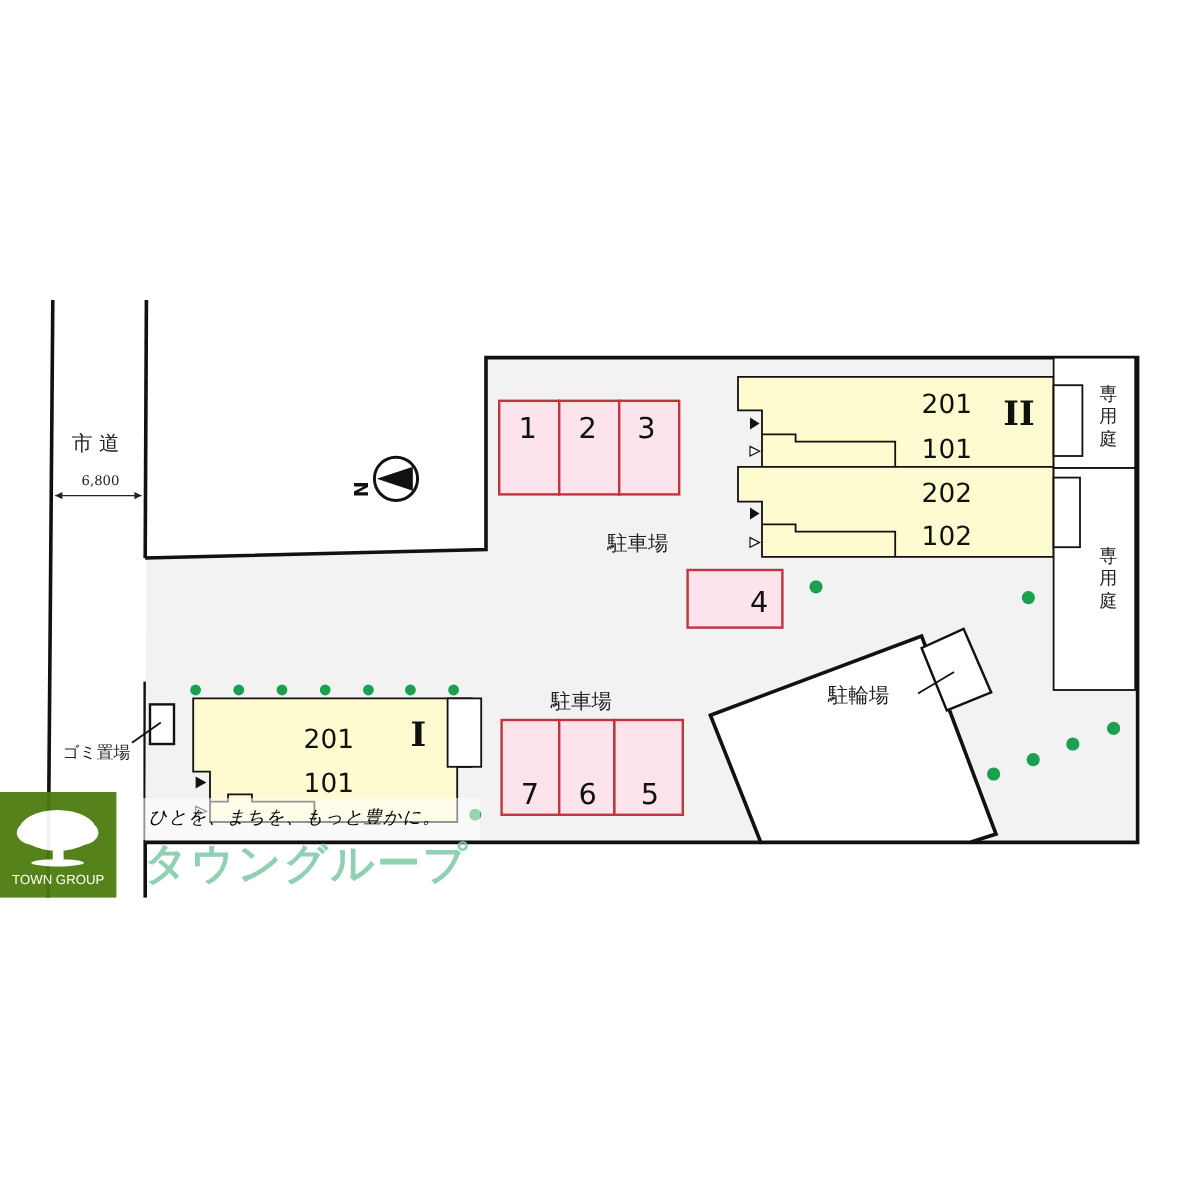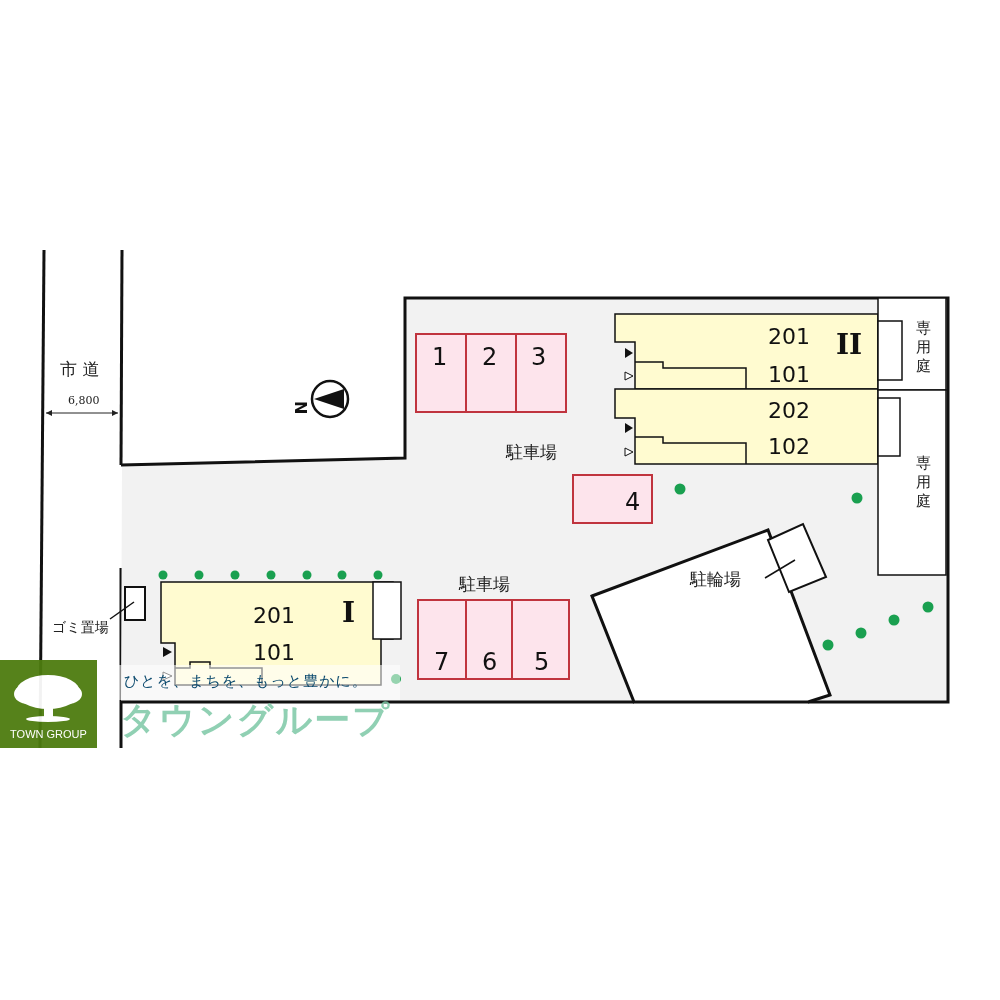--- a/index.html
+++ b/index.html
@@ -8,22 +8,22 @@
   #map { position: absolute; left: 0; top: 0; width: 1000px; height: 1000px; }
   .jp { font-family: "DejaVu Sans", sans-serif; fill: #222; }
   .num { font-family: "DejaVu Sans", sans-serif; fill: #111; }
   .roman { font-family: "DejaVu Serif", serif; font-weight: bold; fill: #111; }
   .logo-box { position: absolute; left: 0; top: 660px; width: 97px; height: 88px;
               background: #4d7c0f; opacity: 0.95; }
   .logo-label { position: absolute; left: 0; bottom: 8px; width: 97px; text-align: center;
                 color: #fff; font-size: 11px; font-family: "Liberation Sans", sans-serif; }
   .tagline-band { position: absolute; left: 118px; top: 665px; width: 282px; height: 35px;
                   background: rgba(255,255,255,0.55); }
-  .tagline { position: absolute; left: 124px; top: 672px; font-size: 15px; color: #0c4a6e;
-             letter-spacing: 1px; font-family: "DejaVu Sans", sans-serif; white-space: nowrap; }
+  .tagline { position: absolute; left: 124px; top: 672px; font-size: 15px; color: #000000;
+             letter-spacing: 1px; font-family: "DejaVu Sans", sans-serif; white-space: nowrap; font-style: italic; }
   .brand { position: absolute; left: 120px; top: 696px; font-size: 36px; color: #7dc8a6;
            font-weight: bold; letter-spacing: 2px; opacity: 0.85;
            font-family: "DejaVu Sans", sans-serif; white-space: nowrap; text-align: right; }
 </style>
 </head>
 <body>
 
 <svg id="map" viewBox="0 0 1000 1000" xmlns="http://www.w3.org/2000/svg">
 
   <g>

